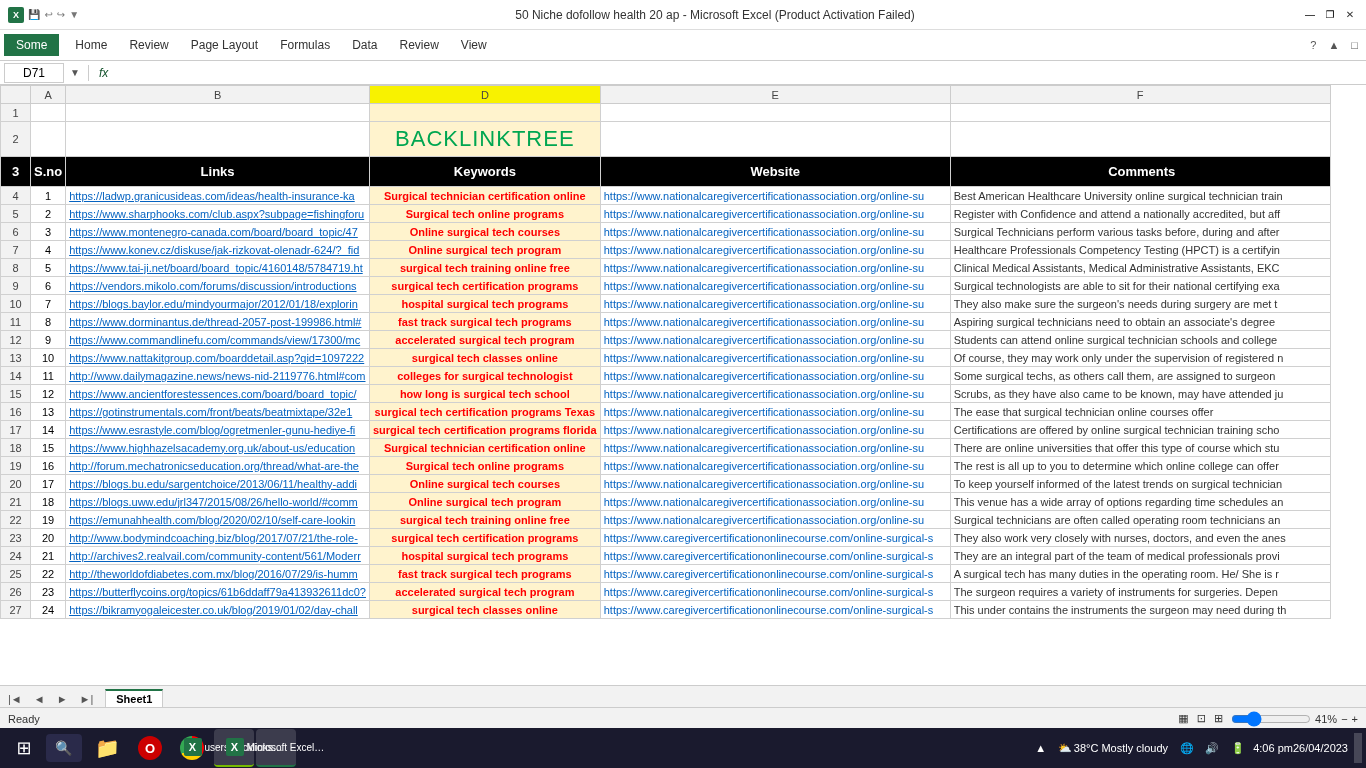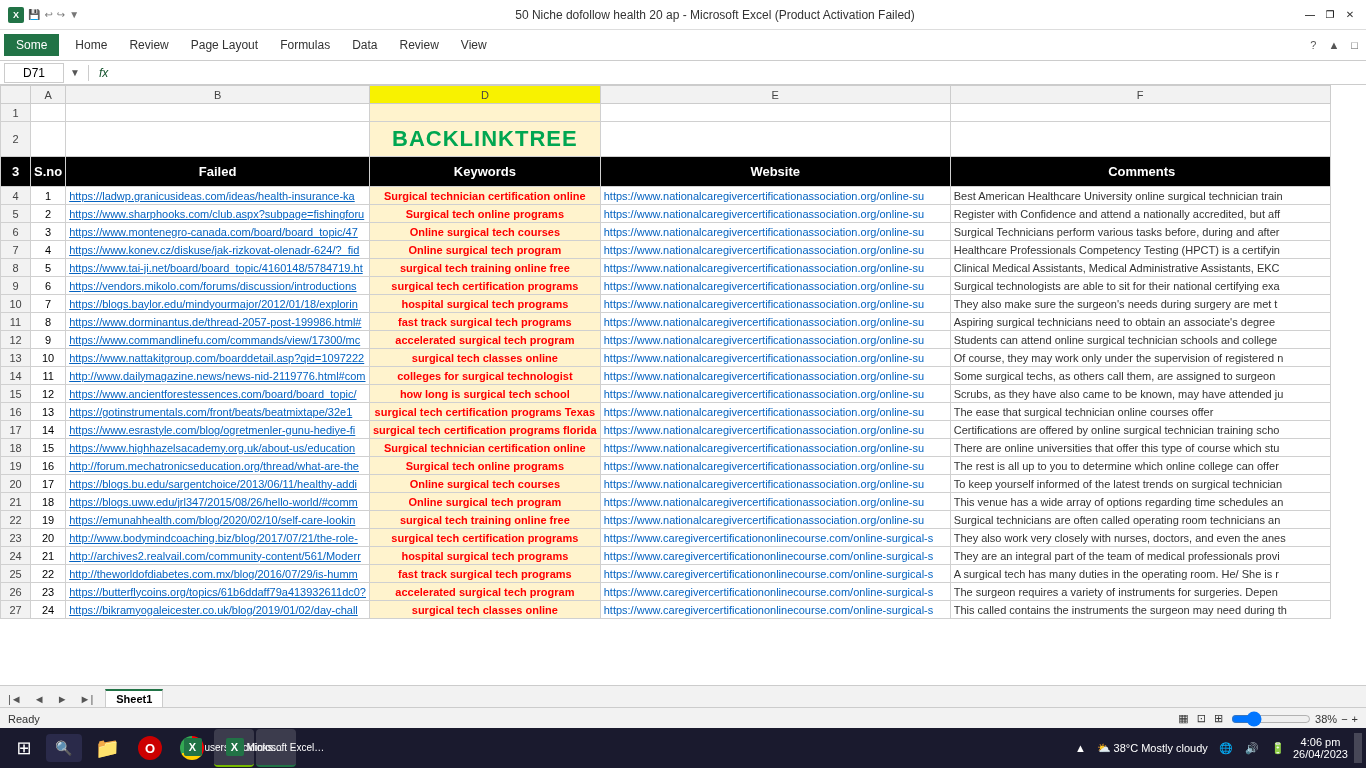--- a/index.html
+++ b/index.html
@@ -77,21 +77,21 @@
       color: #444;
       font-size: 10px;
     }
 
     .header-row td { background: #000; color: #fff; font-weight: bold; text-align: center; font-size: 13px; height: 30px; }
 
     .link-cell { color: #0563c1; text-decoration: underline; cursor: pointer; }
     .keyword-cell { color: #ff0000; font-weight: bold; text-align: center; }
     .website-cell { color: #0563c1; font-size: 10px; }
     .comment-cell { color: #333; font-size: 11px; }
-    .logo-text { font-size: 22px; font-weight: 700; color: #00a651; letter-spacing: 1px; }
+    .logo-text { font-size: 22px; font-weight: 400; color: #00a651; letter-spacing: 1px; }
 
     
     .sheet-tabs {
       height: 22px;
       display: flex;
       align-items: flex-end;
       background: #f2f2f2;
       border-top: 1px solid #ccc;
       padding: 0 4px;
     }
@@ -149,21 +149,21 @@
       display: flex;
       align-items: center;
       justify-content: center;
       cursor: pointer;
     }
     .taskbar-apps { display: flex; gap: 2px; align-items: center; margin-left: 4px; }
     .taskbar-app { width: 40px; height: 36px; display: flex; align-items: center; justify-content: center; cursor: pointer; border-radius: 4px; }
     .taskbar-app.active { background: rgba(255,255,255,0.15); border-bottom: 2px solid #fff; }
     .taskbar-right { margin-left: auto; display: flex; align-items: center; gap: 4px; }
     .taskbar-right-item { color: #fff; font-size: 11px; display: flex; align-items: center; gap: 2px; padding: 2px 4px; cursor: pointer; }
-    .taskbar-time { display: flex; flex-direction: column; align-items: center; color: #fff; font-size: 11px; text-align: right; }
+    .taskbar-time { display: flex; align-items: center; color: #fff; font-size: 11px; text-align: right; }
 
     
     .grid-body::-webkit-scrollbar { width: 12px; height: 12px; }
     .grid-body::-webkit-scrollbar-track { background: #f1f1f1; }
     .grid-body::-webkit-scrollbar-thumb { background: #c1c1c1; border-radius: 2px; }
   </style>
 </head>
 <body>
 
 <div class="title-bar">
@@ -250,21 +250,21 @@
           <td style="background:#fff3cd; text-align:center; padding:4px;">
             <span class="logo-text">BACKLINKTREE</span>
           </td>
           <td></td>
           <td></td>
         </tr>
 
         <tr class="header-row">
           <td class="row-num" style="background:#000; color:#fff;">3</td>
           <td style="background:#000; color:#fff; text-align:center; font-weight:bold; font-size:13px;margin-left:21px;">S.no</td>
-          <td style="background:#000; color:#fff; text-align:center; font-weight:bold; font-size:13px;">Failed</td>
+          <td style="background:#000; color:#fff; text-align:center; font-weight:bold; font-size:13px;">Links</td>
           <td style="background:#000; color:#fff; text-align:center; font-weight:bold; font-size:13px;">Keywords</td>
           <td style="background:#000; color:#fff; text-align:center; font-weight:bold; font-size:13px;">Website</td>
           <td style="background:#000; color:#fff; font-weight:bold; font-size:13px; padding-left:6px;margin-left:44px;">Comments</td>
         </tr>
 
       <tr>
     <td class="row-num">4</td>
     <td style="text-align:center;">1</td>
     <td class="link-cell" title="https://ladwp.granicusideas.com/ideas/health-insurance-ka">https://ladwp.granicusideas.com/ideas/health-insurance-ka</td>
     <td class="keyword-cell" style="background:#fff3cd;">Surgical technician certification online</td>
@@ -446,21 +446,21 @@
     <td class="keyword-cell" style="background:#fff3cd;">accelerated surgical tech program</td>
     <td class="website-cell" title="https://www.caregivercertificationonlinecourse.com/online-surgical-s">https://www.caregivercertificationonlinecourse.com/online-surgical-s</td>
     <td class="comment-cell">The surgeon requires a variety of instruments for surgeries. Depen</td>
   </tr>
           <tr>
     <td class="row-num">27</td>
     <td style="text-align:center;">24</td>
     <td class="link-cell" title="https://bikramyogaleicester.co.uk/blog/2019/01/02/day-chall">https://bikramyogaleicester.co.uk/blog/2019/01/02/day-chall</td>
     <td class="keyword-cell" style="background:#fff3cd;">surgical tech classes online</td>
     <td class="website-cell" title="https://www.caregivercertificationonlinecourse.com/online-surgical-s">https://www.caregivercertificationonlinecourse.com/online-surgical-s</td>
-    <td class="comment-cell">This called contains the instruments the surgeon may need during th</td>
+    <td class="comment-cell">This under contains the instruments the surgeon may need during th</td>
   </tr>
         </tbody>
     </table>
   </div>
 </div>
 
 <div class="sheet-tabs">
   <div class="sheet-tab-controls">
     <span class="sheet-nav-btn">|◄</span>
     <span class="sheet-nav-btn">◄</span>
@@ -471,21 +471,21 @@
 </div>
 
 <div class="status-bar">
   <span>Ready</span>
   <div class="status-right">
     <span title="Normal View">▦</span>
     <span title="Page Layout">⊡</span>
     <span title="Page Break Preview">⊞</span>
     <div class="zoom-control">
       <input type="range" class="zoom-slider" min="10" max="400" value="100" style="">
-      <span>38%</span>
+      <span>41%</span>
       <span>−</span>
       <span>+</span>
     </div>
   </div>
 </div>
 
 <div class="taskbar">
   <div class="taskbar-start">
     <span class="start-icon">⊞</span>
   </div>

